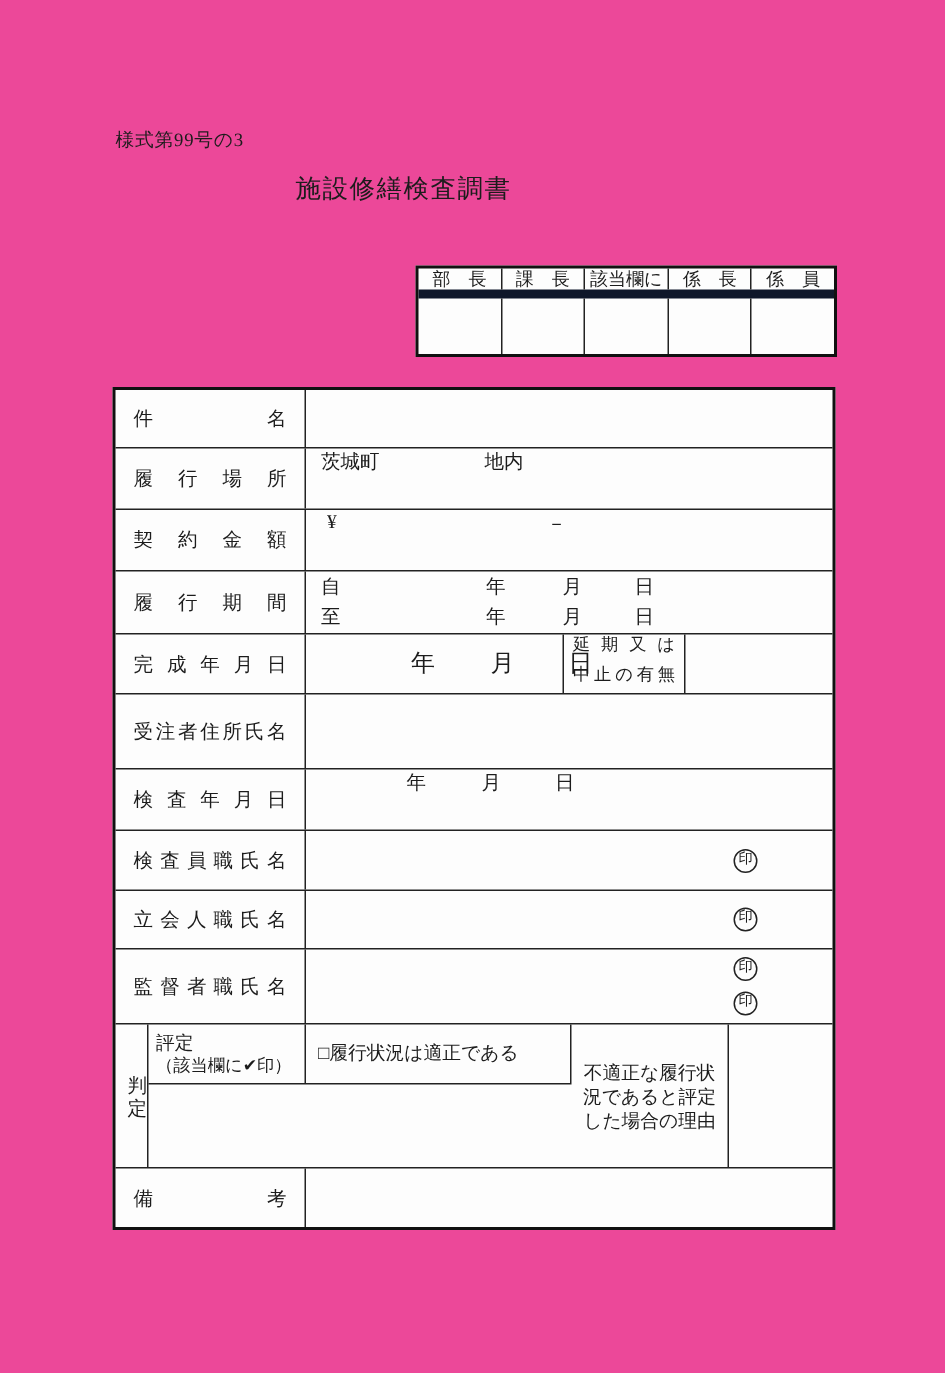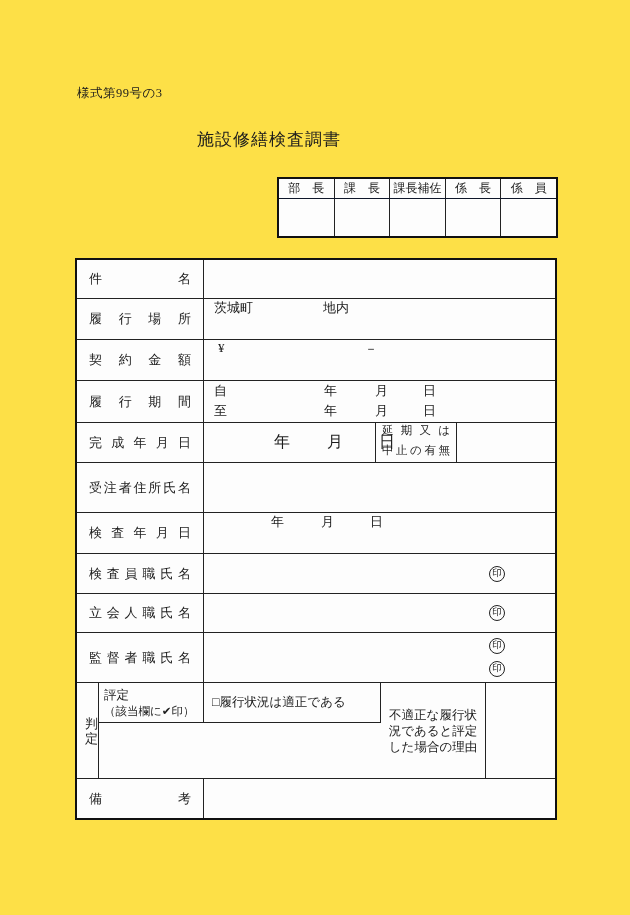--- a/index.html
+++ b/index.html
@@ -1,28 +1,28 @@
 <!DOCTYPE html>
 <html><head>
 <meta charset="utf-8">
 <style>
   * { margin:0; padding:0; box-sizing:border-box; }
   html,body { background:#e8e8e8; }
   .page {
-    position:relative; width:630px; height:915px; background:#fde047;
+    position:relative; width:630px; height:915px; background:#ec4899;
     font-family:"Liberation Serif","DejaVu Serif",serif;
     color:#1c1c1c; margin:0 auto; overflow:hidden;
   }
   .form-number { position:absolute; left:77px; top:85px; font-size:12.5px; letter-spacing:.5px; }
-  .doc-title { position:absolute; left:0; top:128px; width:538px; text-align:center; font-size:17px; letter-spacing:1px; }
+  .doc-title { position:absolute; left:0; top:114px; width:538px; text-align:center; font-size:17px; letter-spacing:1px; }
 
   
   .stamp-table { position:absolute; left:277px; top:177px; width:281px; border:2px solid #111; background:#fdfdfd; }
   .st-row { display:flex; }
-  .st-head { height:20px; border-bottom:1px solid #0f172a;justify-content:center; }
+  .st-head { height:20px; border-bottom:6px solid #0f172a;justify-content:center; }
   .st-body { height:37px; }
   .st-cell { flex:1; border-right:1px solid #222; display:flex; align-items:center; justify-content:center; font-size:12px; white-space:nowrap; overflow:hidden; }
   .st-cell:last-child { border-right:none; }
 
   
   .main-table { position:absolute; left:75px; top:258px; width:482px; border:2px solid #111; background:#fdfdfd; display:flex; flex-direction:column; }
   .mt-row { display:flex; border-top:1px solid #222; }
   .mt-row:first-child { border-top:none; }
   .label-cell { width:127px; border-right:1px solid #222; display:flex; align-items:center; padding:0 12px; font-size:13px; }
   .value-cell { flex:1; position:relative; display:flex; align-items:flex-start; font-size:13px;font-family:Liberation Serif, serif; }
@@ -63,21 +63,21 @@
 
 <div class="page">
 
   <div class="form-number">様式第99号の3</div>
   <div class="doc-title">施設修繕検査調書</div>
 
   <div class="stamp-table">
     <div class="st-row st-head">
       <div class="st-cell">部　長</div>
       <div class="st-cell">課　長</div>
-      <div class="st-cell">課長補佐</div>
+      <div class="st-cell">該当欄に</div>
       <div class="st-cell">係　長</div>
       <div class="st-cell">係　員</div>
     </div>
     <div class="st-row st-body">
       <div class="st-cell"></div>
       <div class="st-cell"></div>
       <div class="st-cell"></div>
       <div class="st-cell"></div>
       <div class="st-cell"></div>
     </div>

